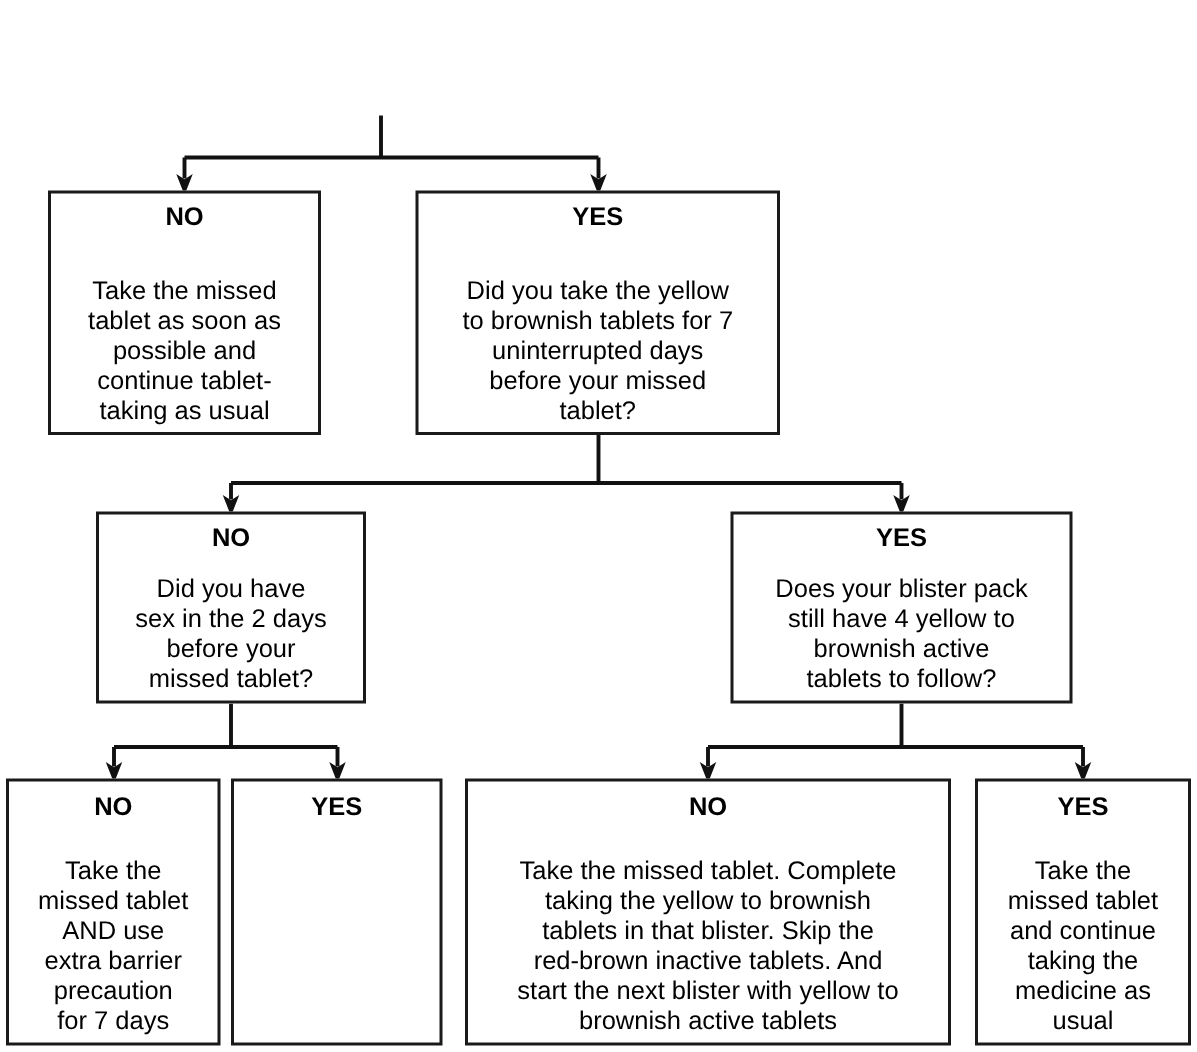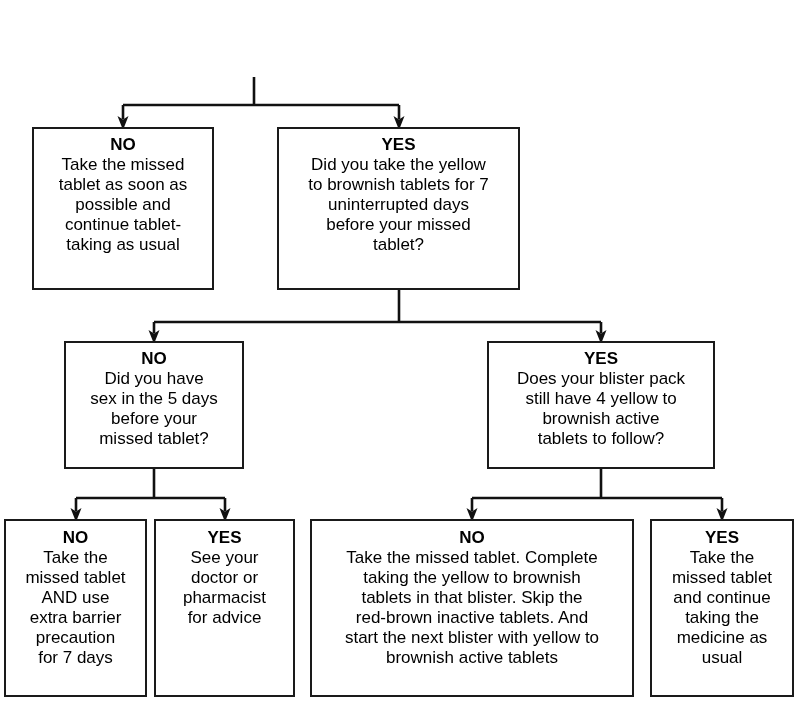--- a/index.html
+++ b/index.html
@@ -16,21 +16,21 @@
     overflow: hidden;
   }
   .node {
     position: absolute;
     box-sizing: border-box;
     border: 2px solid #1a1a1a;
     background: #ffffff;
     display: flex;
     flex-direction: column;
     align-items: center;
-    justify-content: flex-start;
+    justify-content: space-between;
     text-align: center;
     color: #000000;
     font-size: 17px;
     line-height: 1.18;
     padding: 5px 6px 4px 6px;
   }
   .node .answer {
     font-weight: bold;
     display: block;
     width: 100%;
@@ -111,21 +111,21 @@
     <span class="body">Did you take the yellow
 to brownish tablets for 7
 uninterrupted days
 before your missed
 tablet?</span>
   </div>
 
   <div class="node" style="left:64px; top:341px; width:180px; height:128px; padding-top:6px;">
     <span class="answer">NO</span>
     <span class="body">Did you have
-sex in the 5 days
+sex in the 2 days
 before your
 missed tablet?</span>
   </div>
 
   <div class="node" style="left:487px; top:341px; width:228px; height:128px; padding-top:6px;">
     <span class="answer">YES</span>
     <span class="body">Does your blister pack
 still have 4 yellow to
 brownish active
 tablets to follow?</span>
@@ -136,24 +136,20 @@
     <span class="body">Take the
 missed tablet
 AND use
 extra barrier
 precaution
 for 7 days</span>
   </div>
 
   <div class="node" style="left:154px; top:519px; width:141px; height:178px; padding-top:7px;">
     <span class="answer">YES</span>
-    <span class="body">See your
-doctor or
-pharmacist
-for advice</span>
   </div>
 
   <div class="node" style="left:310px; top:519px; width:324px; height:178px; padding-top:7px;">
     <span class="answer">NO</span>
     <span class="body">Take the missed tablet. Complete
 taking the yellow to brownish
 tablets in that blister. Skip the
 red-brown inactive tablets. And
 start the next blister with yellow to
 brownish active tablets</span>

